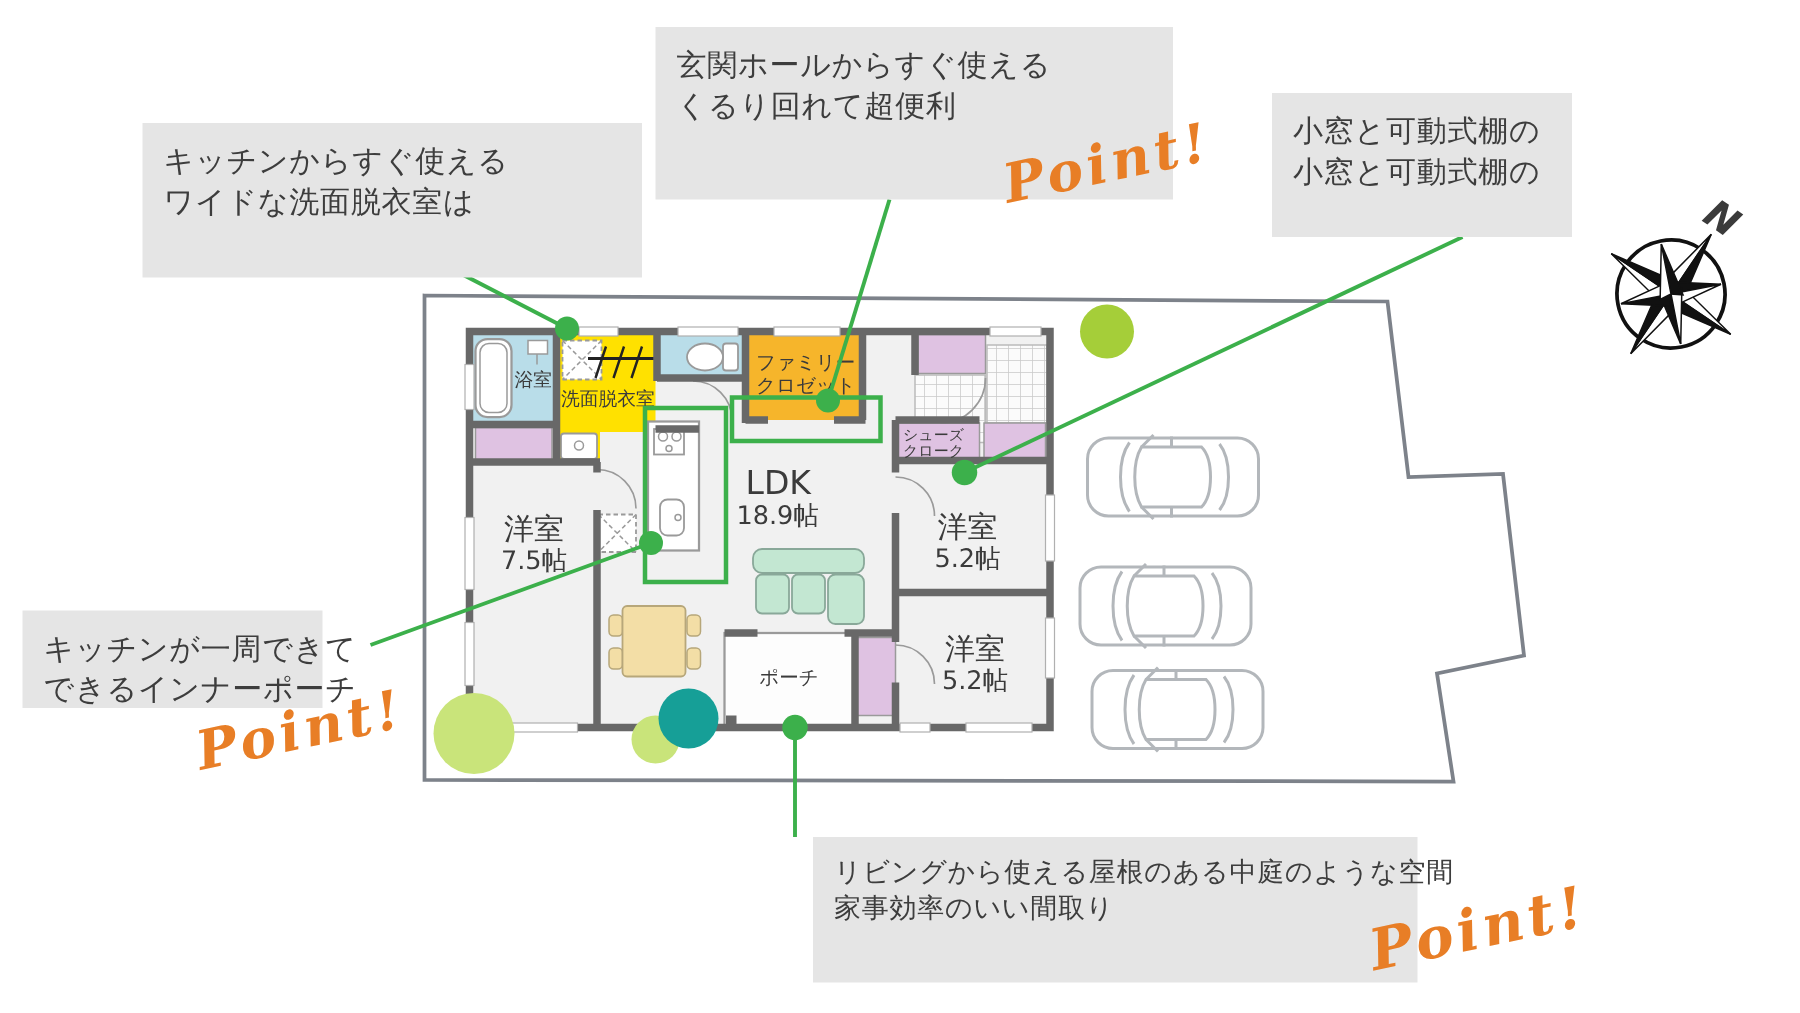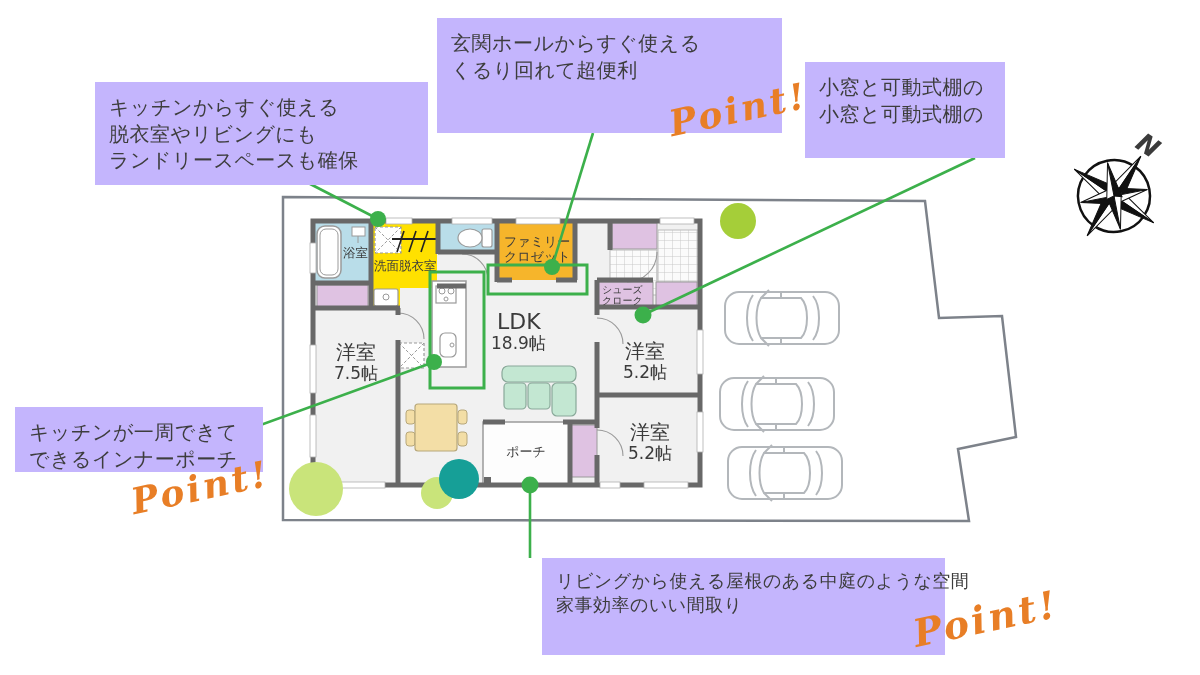--- a/index.html
+++ b/index.html
@@ -2,23 +2,23 @@
 <html><head>
 <meta charset="utf-8">
 <style>
   html,body{margin:0;padding:0;background:#ffffff;}
   .stage{
     position:relative;width:1200px;height:675px;overflow:hidden;background:#ffffff;
     font-family:"DejaVu Sans","Liberation Sans",sans-serif;
   }
   .plan-svg{position:absolute;left:0;top:0;}
   .callout{
-    position:absolute;background:#c4b5fd;color:#3d3d3d;
+    position:absolute;background:#e5e5e5;color:#3d3d3d;
     padding:12px 14px;box-sizing:border-box;
-    font-size:20px;line-height:1.33;letter-spacing:0.5px;font-family:Liberation Serif, serif;
+    font-size:20px;line-height:1.33;letter-spacing:0.5px;
   }
   .callout .cl{display:block;white-space:nowrap;}
   .callout-porch{font-size:18px;margin-left:47px;}
   .point-label{
     position:absolute;color:#e87e26;font-style:italic;font-weight:600;
     letter-spacing:3px;font-size:36px;transform:rotate(-12deg);
     font-family:"DejaVu Serif","Liberation Serif",serif;
   }
   svg text{font-family:"DejaVu Sans","Liberation Sans",sans-serif;fill:#3b3b3b;}
   .room-size{letter-spacing:0;}
@@ -244,36 +244,35 @@
         <circle cx="552" cy="267" r="8"></circle>
         <circle cx="643" cy="315" r="8.5"></circle>
         <circle cx="434" cy="362" r="8"></circle>
         <circle cx="530" cy="485" r="8.5"></circle>
       </g>
     </g>
   </svg>
 
   <div class="callout" style="left:95px;top:82px;width:333px;height:103px;">
     <span class="cl">キッチンからすぐ使える</span>
-    <span class="cl">脱衣室やリビングにも</span>
-    <span class="cl">ランドリースペースも確保</span>
+    <span class="cl">ワイドな洗面脱衣室は</span>
   </div>
 
   <div class="callout" style="left:437px;top:18px;width:345px;height:115px;">
     <span class="cl">玄関ホールからすぐ使える</span>
     <span class="cl">くるり回れて超便利</span>
   </div>
   <div class="point-label" style="left:668px;top:88px;">Point!</div>
 
-  <div class="callout" style="left:805px;top:62px;width:200px;height:96px;">
+  <div class="callout" style="left:848px;top:62px;width:200px;height:96px;">
     <span class="cl">小窓と可動式棚の</span>
     <span class="cl">小窓と可動式棚の</span>
   </div>
 
-  <div class="callout" style="left:15px;top:407px;width:248px;height:65px;">
+  <div class="callout" style="left:15px;top:407px;width:200px;height:65px;">
     <span class="cl">キッチンが一周できて</span>
     <span class="cl">できるインナーポーチ</span>
   </div>
   <div class="point-label" style="left:130px;top:466px;">Point!</div>
 
   <div class="callout callout-porch" style="left:495px;top:558px;width:403px;height:97px;">
     <span class="cl">リビングから使える屋根のある中庭のような空間</span>
     <span class="cl">家事効率のいい間取り</span>
   </div>
   <div class="point-label" style="left:912px;top:596px;font-size:38px;">Point!</div>

